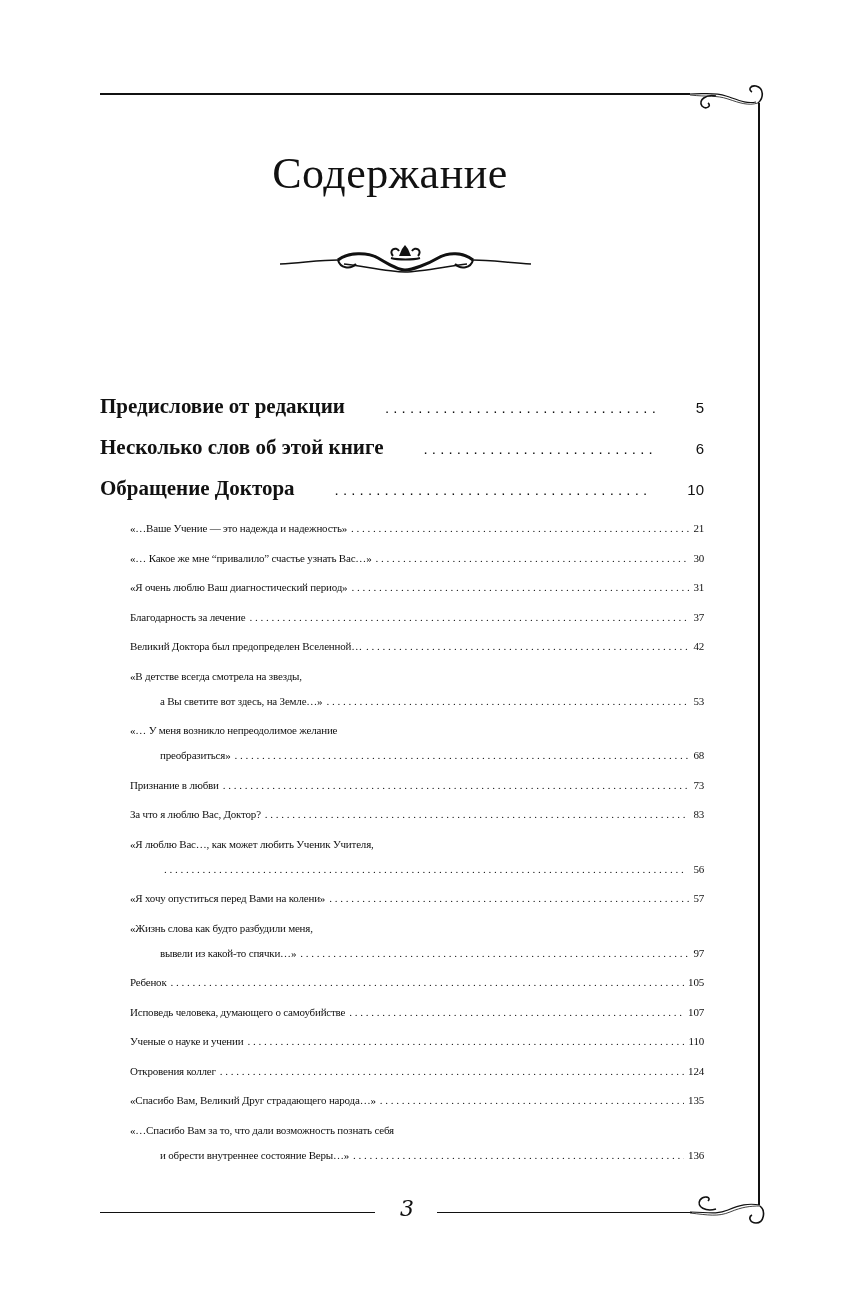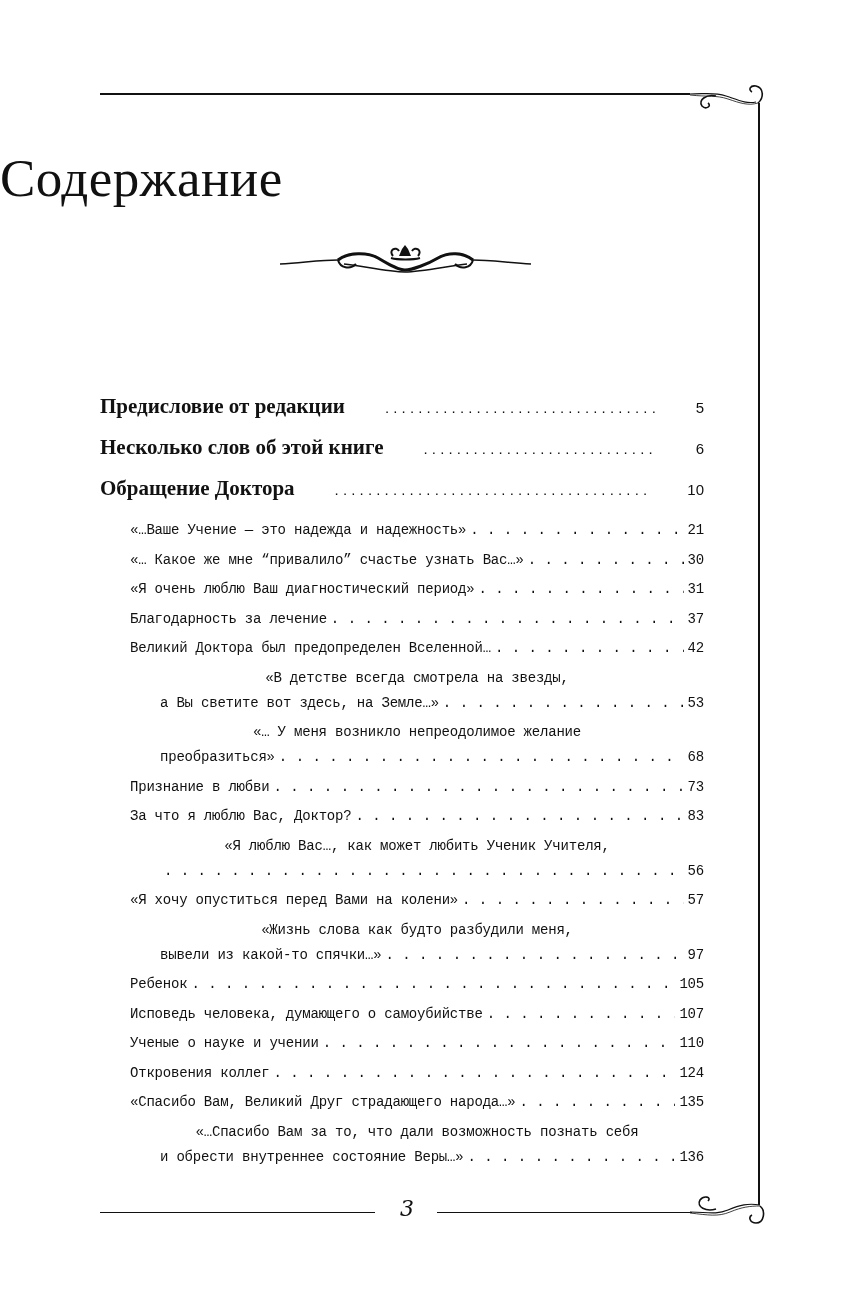--- a/index.html
+++ b/index.html
@@ -4,47 +4,47 @@
   <style>
     html, body { margin: 0; padding: 0; background: #ffffff; }
     body { width: 845px; height: 1312px; position: relative; overflow: hidden; color: #111111; }
     .frame-top { position: absolute; left: 100px; top: 93px; width: 590px; height: 2px; background: #111; }
     .frame-right { position: absolute; left: 758px; top: 105px; width: 2px; height: 1090px; background: #111; }
     .frame-bottom-left { position: absolute; left: 100px; top: 1212px; width: 275px; height: 1px; background: #111; }
     .frame-bottom-right { position: absolute; left: 437px; top: 1212px; width: 255px; height: 1px; background: #111; }
     .corner { position: absolute; }
     .corner-top { left: 686px; top: 80px; width: 80px; height: 40px; }
     .corner-bottom { left: 686px; top: 1185px; width: 80px; height: 45px; }
-    .page-title { position: absolute; left: 0; width: 780px; top: 148px; 
-      font-family: "Liberation Serif", "DejaVu Serif", serif; font-size: 53px; font-weight: normal;
+    .page-title { position: absolute; left: 0; width: 780px; top: 148px; text-align: center;
+      font-family: "Liberation Serif", "DejaVu Serif", serif; font-size: 44px; font-weight: normal;
       letter-spacing: 0.5px; margin: 0; color: #111; }
     .title-ornament { position: absolute; left: 278px; top: 242px; width: 255px; height: 34px; }
     .page-number { position: absolute; left: 392px; top: 1196px; width: 30px; text-align: center;
       font-family: "DejaVu Serif", serif; font-style: italic; font-size: 22px; color: #111; }
 
     .toc { position: absolute; left: 100px; top: 394px; width: 604px; }
     .toc-entry { display: flex; align-items: baseline; }
     .toc-entry .text { white-space: nowrap; }
     .toc-entry .leader { flex: 1; overflow: hidden; white-space: nowrap; margin: 0 4px; letter-spacing: 4.2px; }
     .toc-entry .leader::before { content: ". . . . . . . . . . . . . . . . . . . . . . . . . . . . . . . . . . . . . . . . . . . . . . . . . . . . . . . . . . . . . . . . . . . . . . . . . . . . . . . . . . . . . . . . . . . . . . ."; letter-spacing: 0; }
     .toc-entry .page { white-space: nowrap; text-align: right; }
 
     .toc-entry.major { font-family: "Liberation Serif", "DejaVu Serif", serif; font-weight: bold; font-size: 21px;
       height: 41px; gap: 36px; }
     .toc-entry.major .page, .toc-entry.major .leader { font-family: "Liberation Sans", "DejaVu Sans", sans-serif;
       font-weight: normal; font-size: 15px; }
     .toc-entry.major .leader { letter-spacing: 2.6px; }
 
     .minor-group { margin-left: 30px; margin-top: 5px; }
-    .toc-entry.minor, .toc-multi { font-family: Liberation Mono, monospace; font-size: 14px;
+    .toc-entry.minor, .toc-multi { font-family: Liberation Serif, serif; font-size: 11px;
       letter-spacing: -0.2px; }
     .toc-entry.minor { height: 29.5px; }
     .toc-entry.minor .leader { letter-spacing: 2.8px; }
     .toc-multi { margin-bottom: 0; }
-    .toc-multi .first-line { height: 25px; white-space: nowrap; text-align: center; }
+    .toc-multi .first-line { height: 25px; white-space: nowrap; }
     .toc-multi .toc-entry { padding-left: 30px; height: 29.5px; }
   </style>
 </head>
 <body>
 
 <div class="frame-top"></div>
 <div class="frame-right"></div>
 <div class="frame-bottom-left"></div>
 <div class="frame-bottom-right"></div>
 

